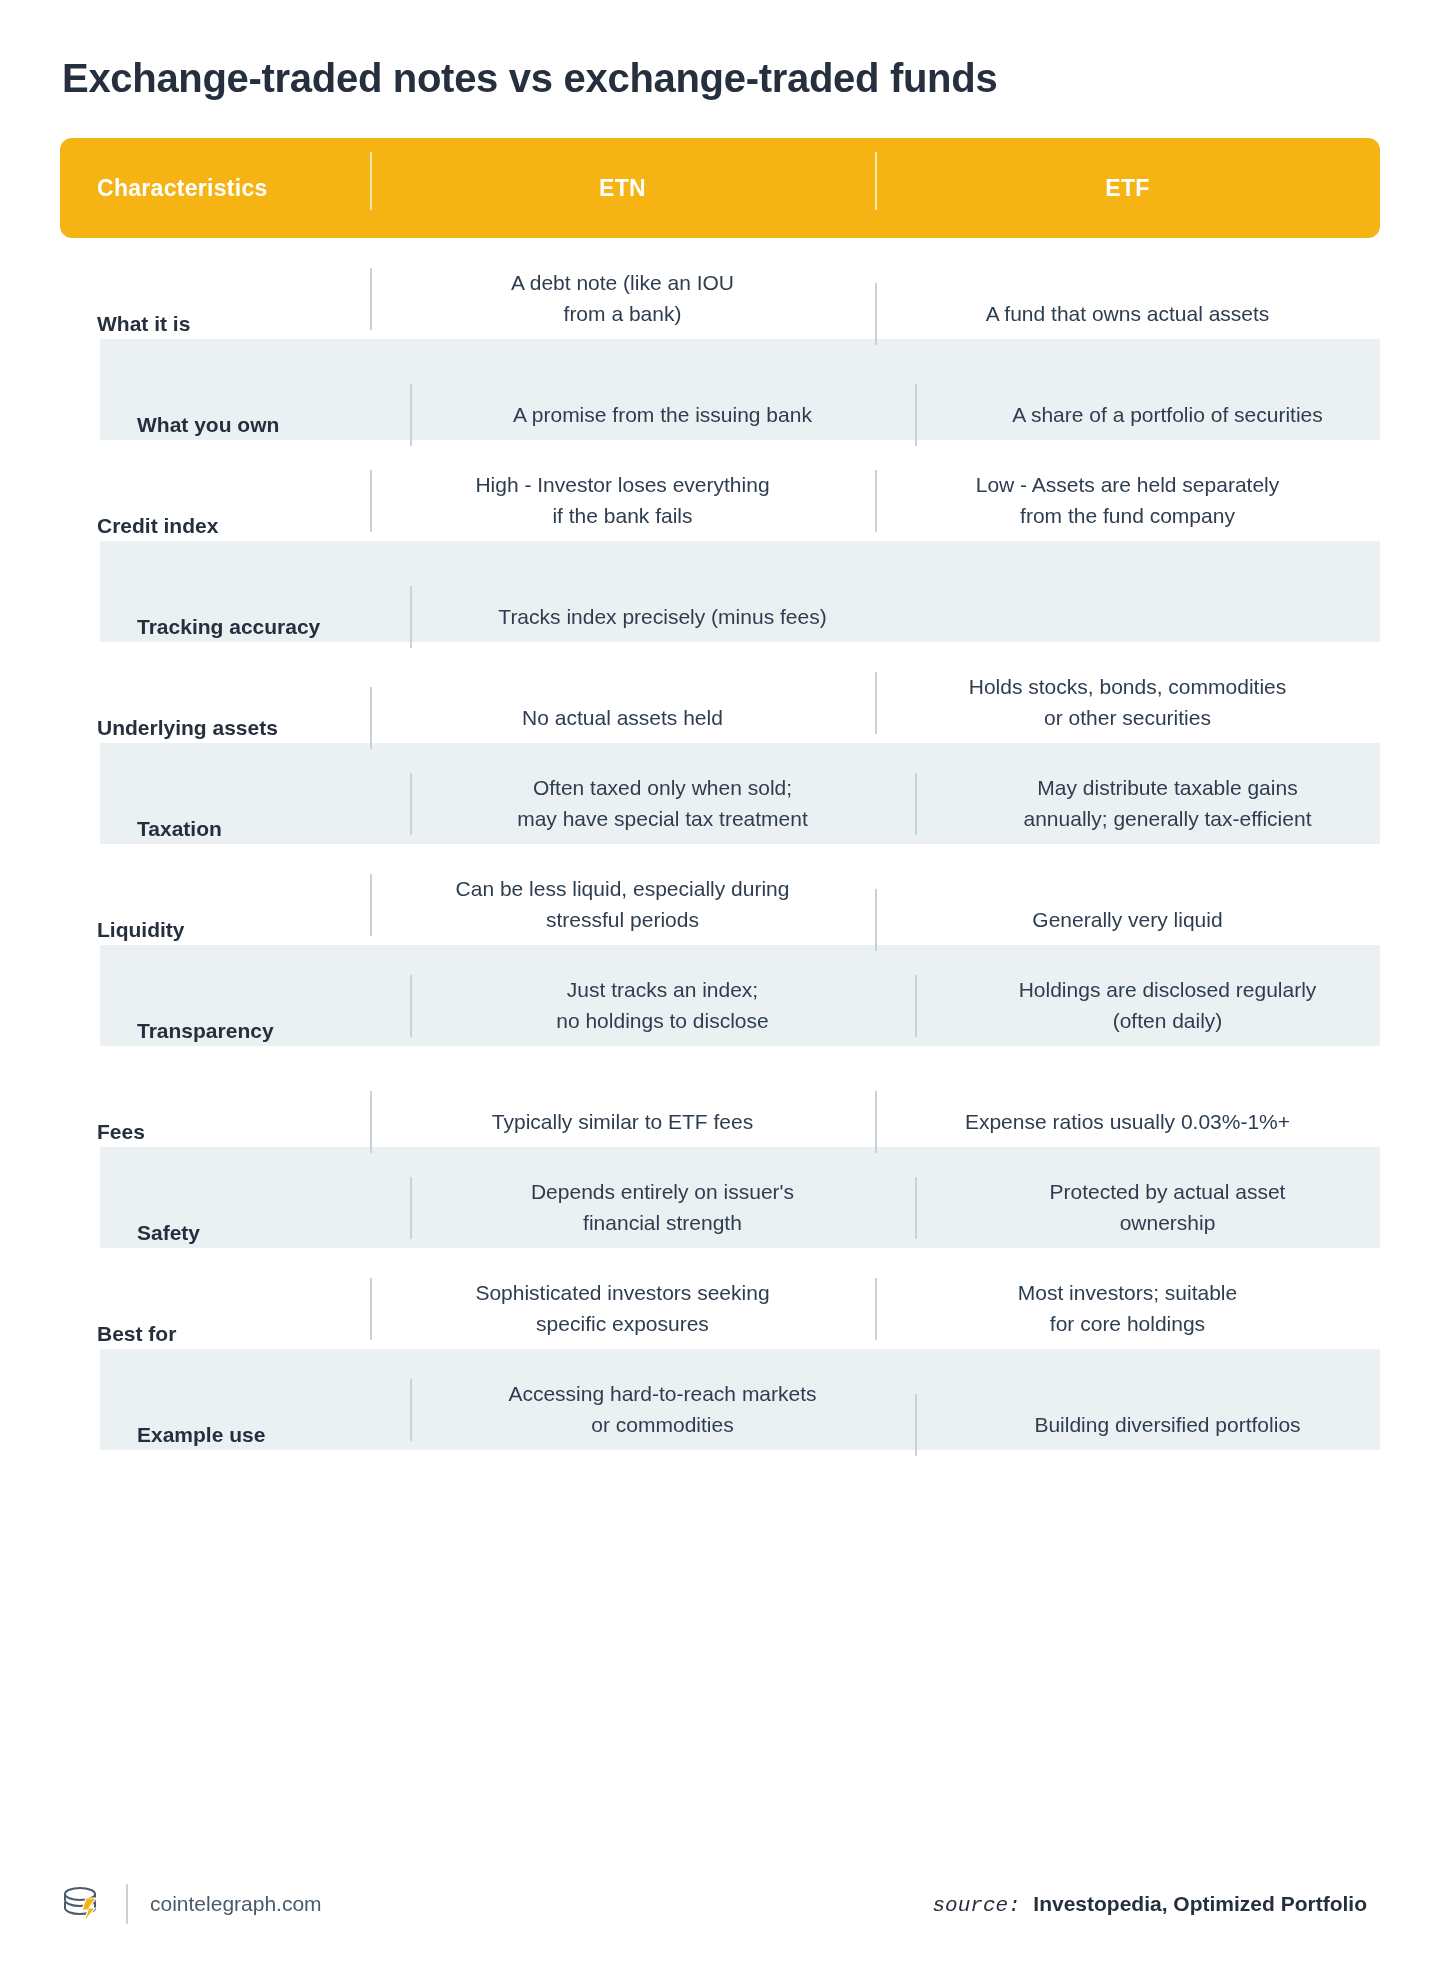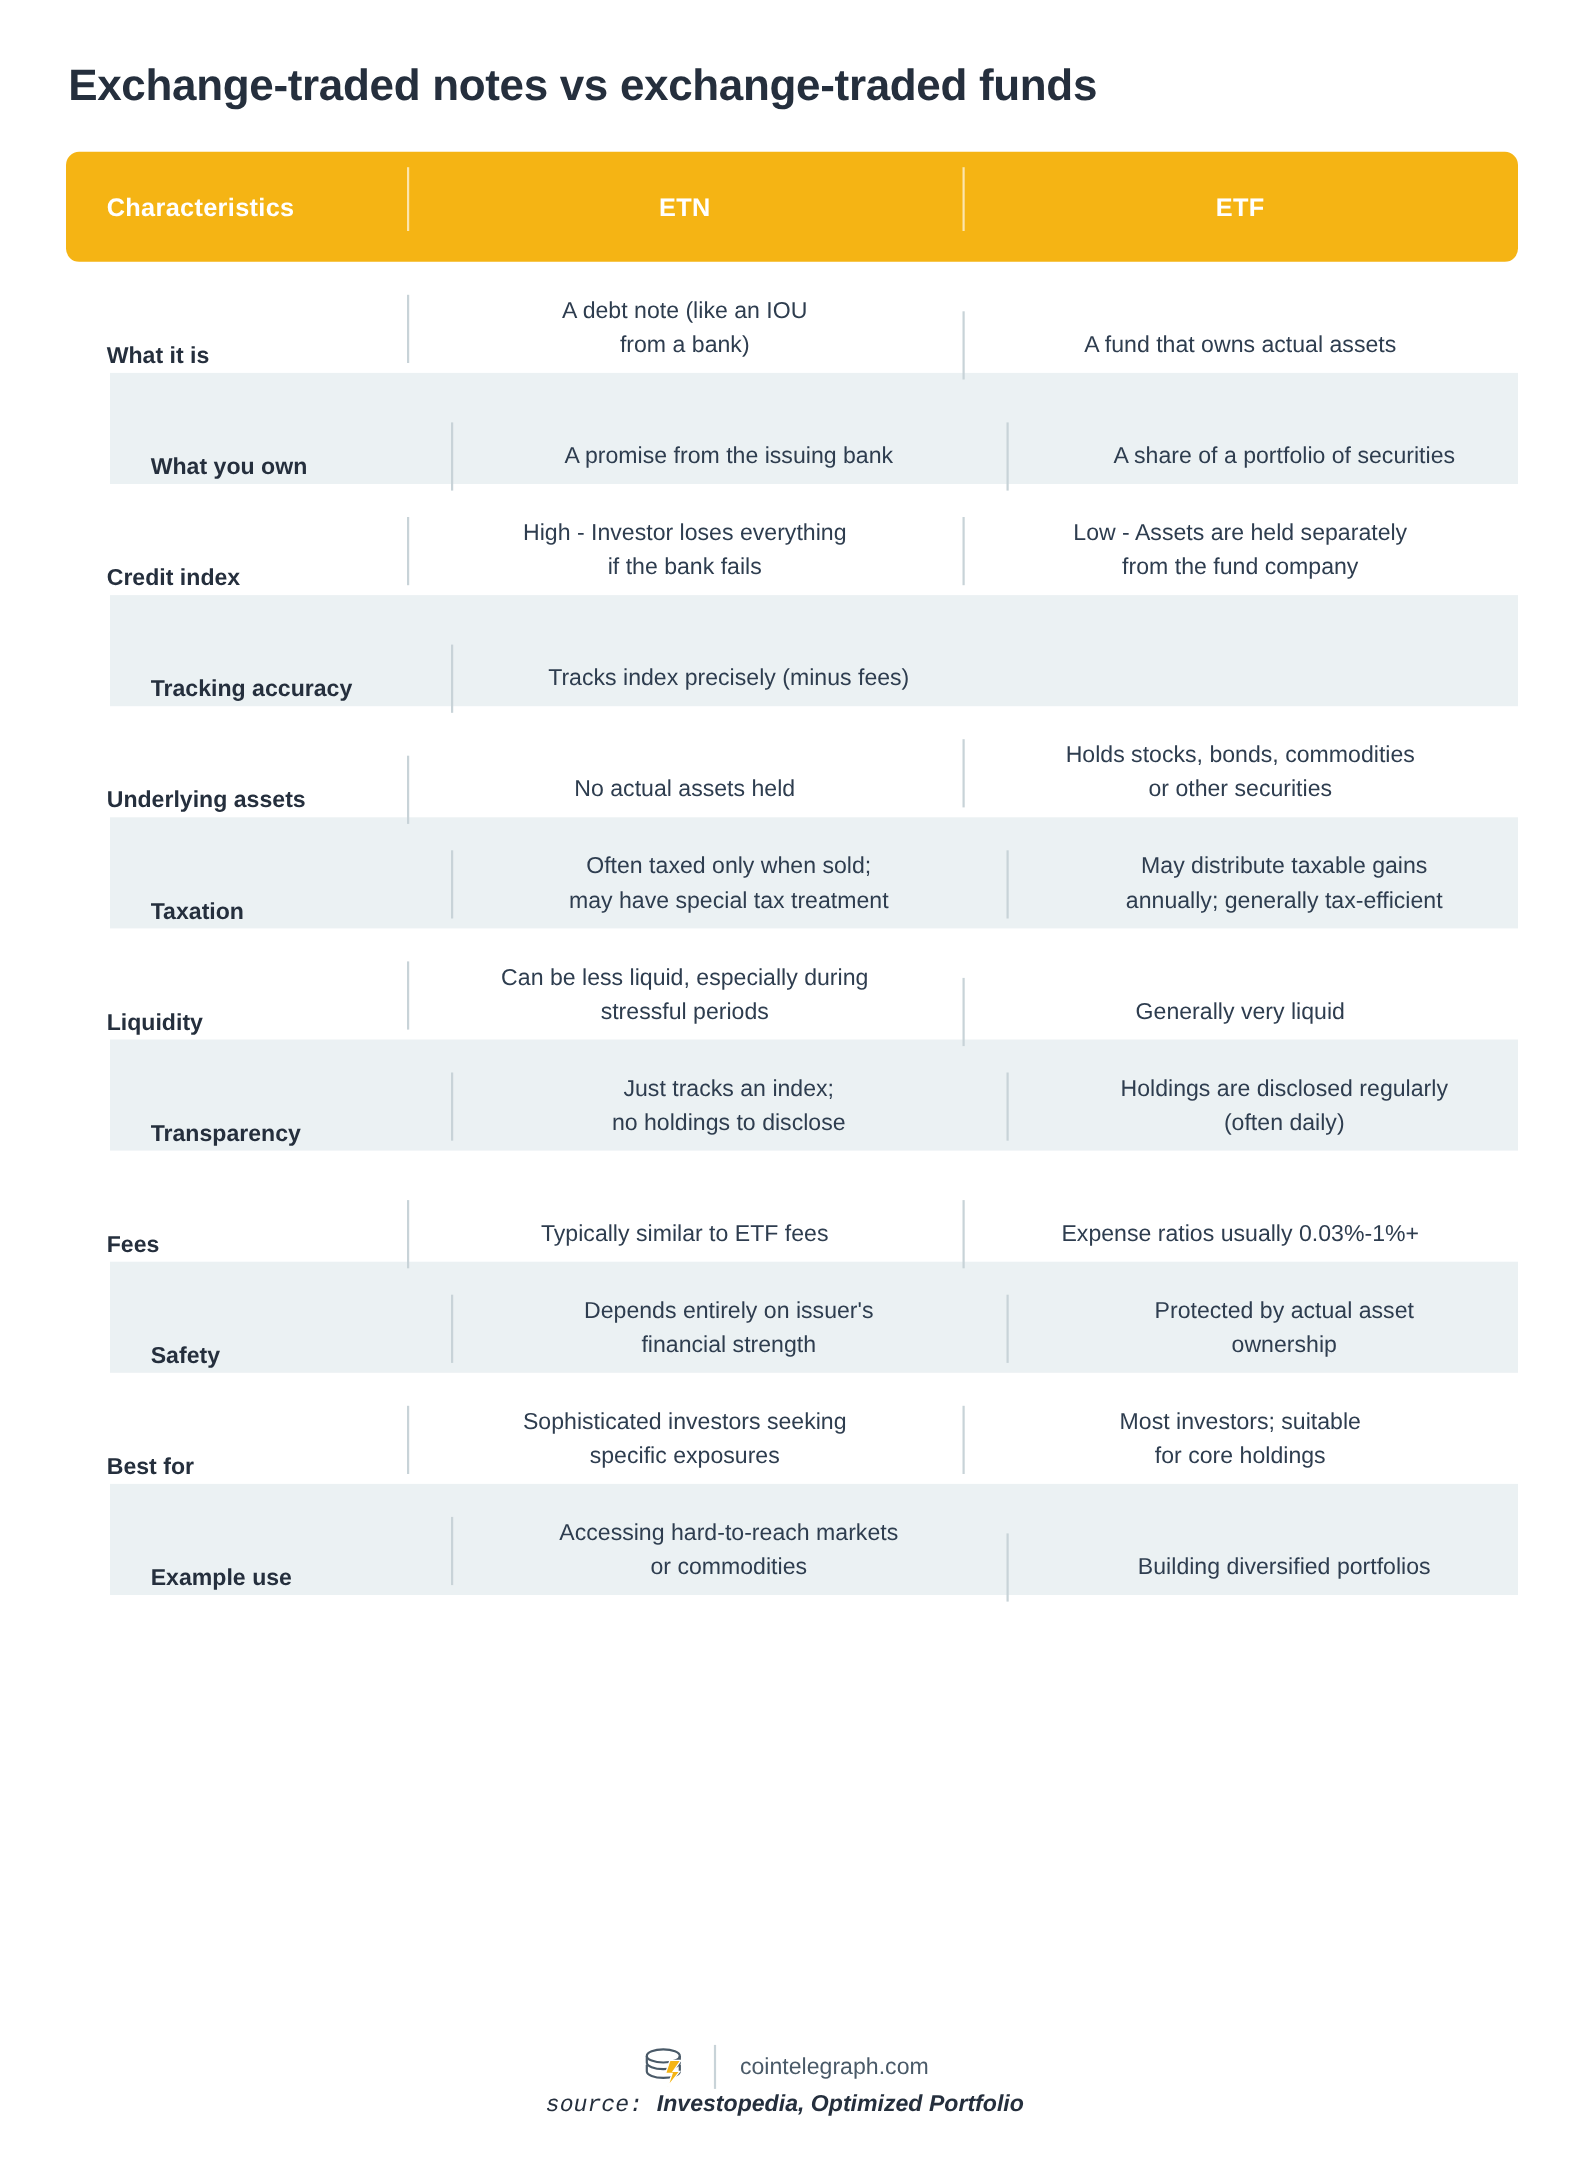--- a/index.html
+++ b/index.html
@@ -104,21 +104,20 @@
     background: #c8d3d8;
   }
   .footer {
     position: absolute;
     left: 60px;
     right: 60px;
     bottom: 52px;
     display: flex;
     align-items: center;
     justify-content: space-between;
-    flex-direction: column;
   }
   .footer-left {
     display: flex;
     align-items: center;
     gap: 22px;
   }
   .logo {
     width: 44px;
     height: 44px;
     position: relative;
@@ -136,21 +135,20 @@
   .footer-right {
     font-size: 21px;
     color: #252f3d;
   }
   .footer-right .src-label {
     font-style: italic;
     font-family: Liberation Mono, monospace;
   }
   .footer-right .src-value {
     font-weight: bold;
-    font-style: italic;
   }
 </style>
 </head>
 <body>
 
 <div class="page">
 
   <h1 class="page-title">Exchange-traded notes vs exchange-traded funds</h1>
 
   <div class="table">

